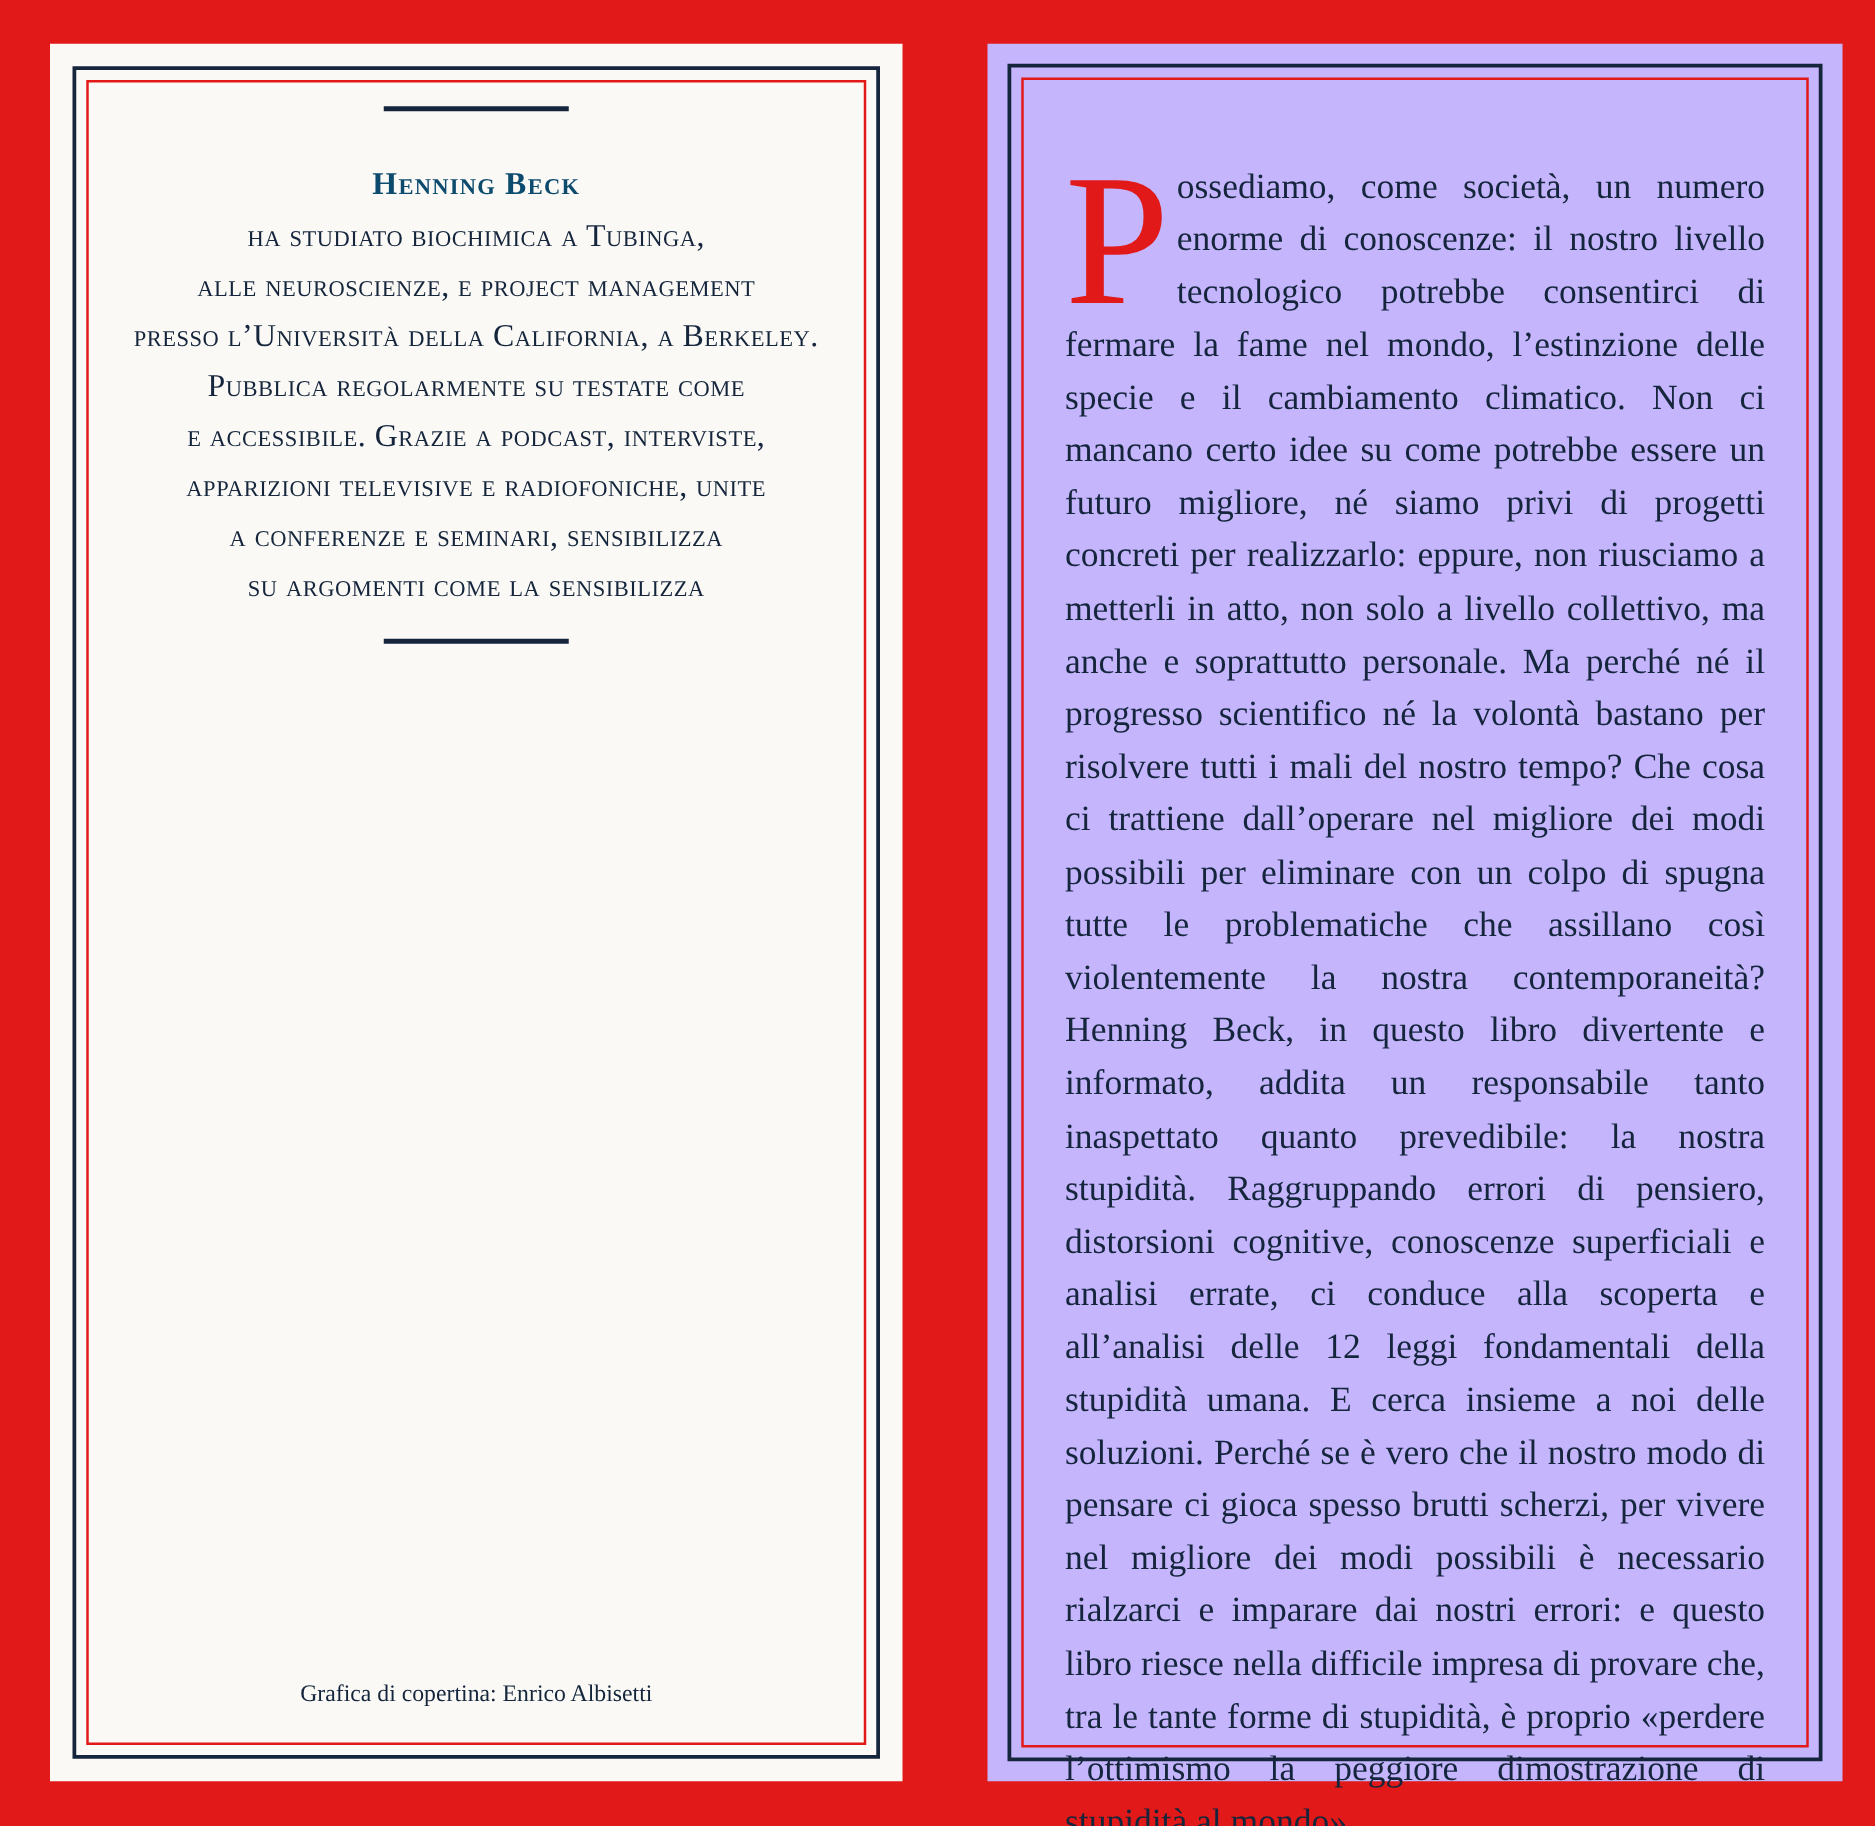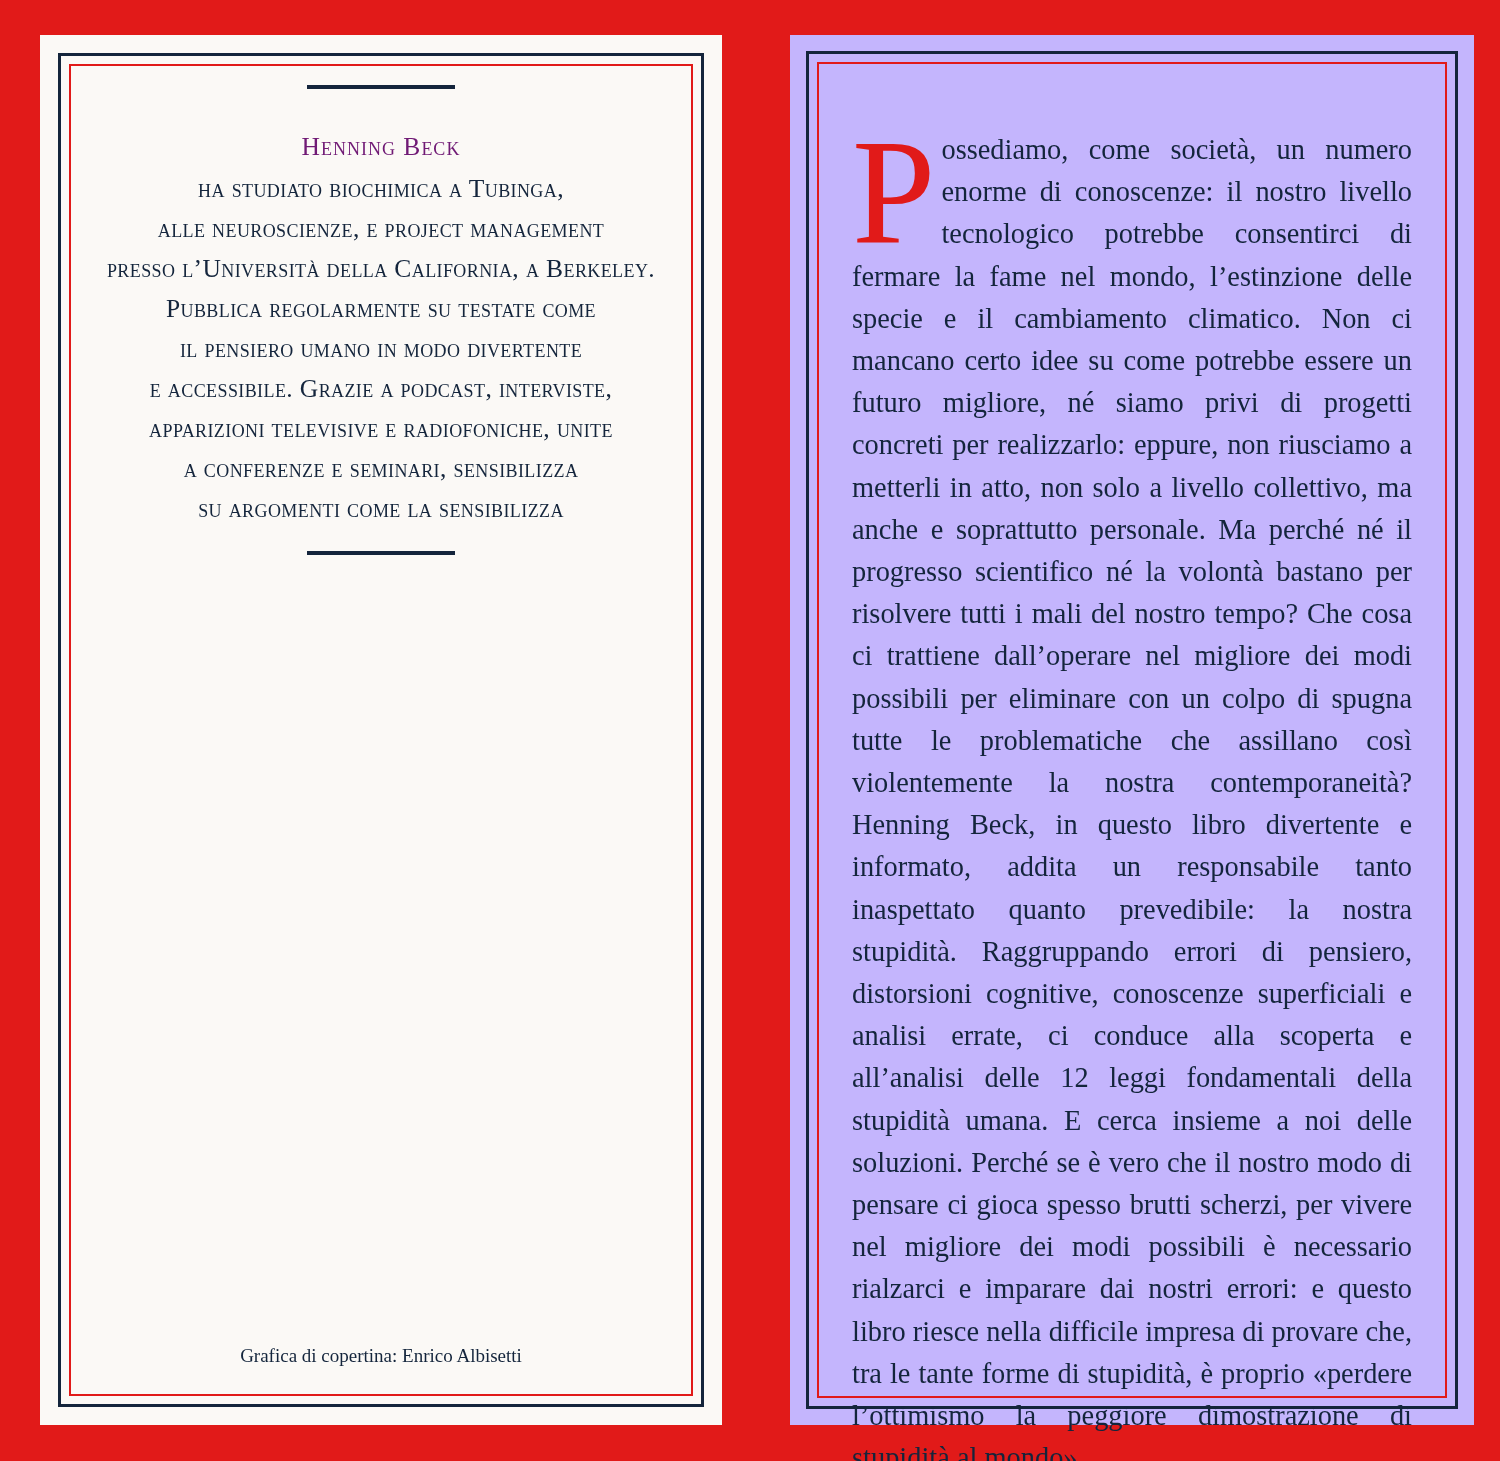--- a/index.html
+++ b/index.html
@@ -63,22 +63,22 @@
 
   .bio {
     text-align: center;
     font-variant: small-caps;
     color: #14253c;
     font-size: 25.5px;
     line-height: 40px;
     letter-spacing: 0.4px;
   }
   .bio .author {
-    color: #701a75;
-    font-weight: normal;
+    color: #0c4a6e;
+    font-weight: bold;
     letter-spacing: 1px;
     display: block;
     margin-bottom: 2px;
   }
   .bio .line { display: block; white-space: nowrap; }
 
   .credit {
     position: absolute;
     left: 0; right: 0;
     bottom: 18px;
@@ -152,21 +152,20 @@
 
     <div class="flap-content">
       <div class="rule top"></div>
 
       <div class="bio">
         <span class="author line">Henning Beck</span>
         <span class="line">ha studiato biochimica a Tubinga,</span>
         <span class="line">alle neuroscienze, e project management</span>
         <span class="line">presso l’Università della California, a Berkeley.</span>
         <span class="line">Pubblica regolarmente su testate come</span>
-        <span class="line">il pensiero umano in modo divertente</span>
         <span class="line">e accessibile. Grazie a podcast, interviste,</span>
         <span class="line">apparizioni televisive e radiofoniche, unite</span>
         <span class="line">a conferenze e seminari, sensibilizza</span>
         <span class="line">su argomenti come la sensibilizza</span>
       </div>
 
       <div class="rule bottom"></div>
 
       <div class="credit">Grafica di copertina: Enrico Albisetti</div>
     </div>

